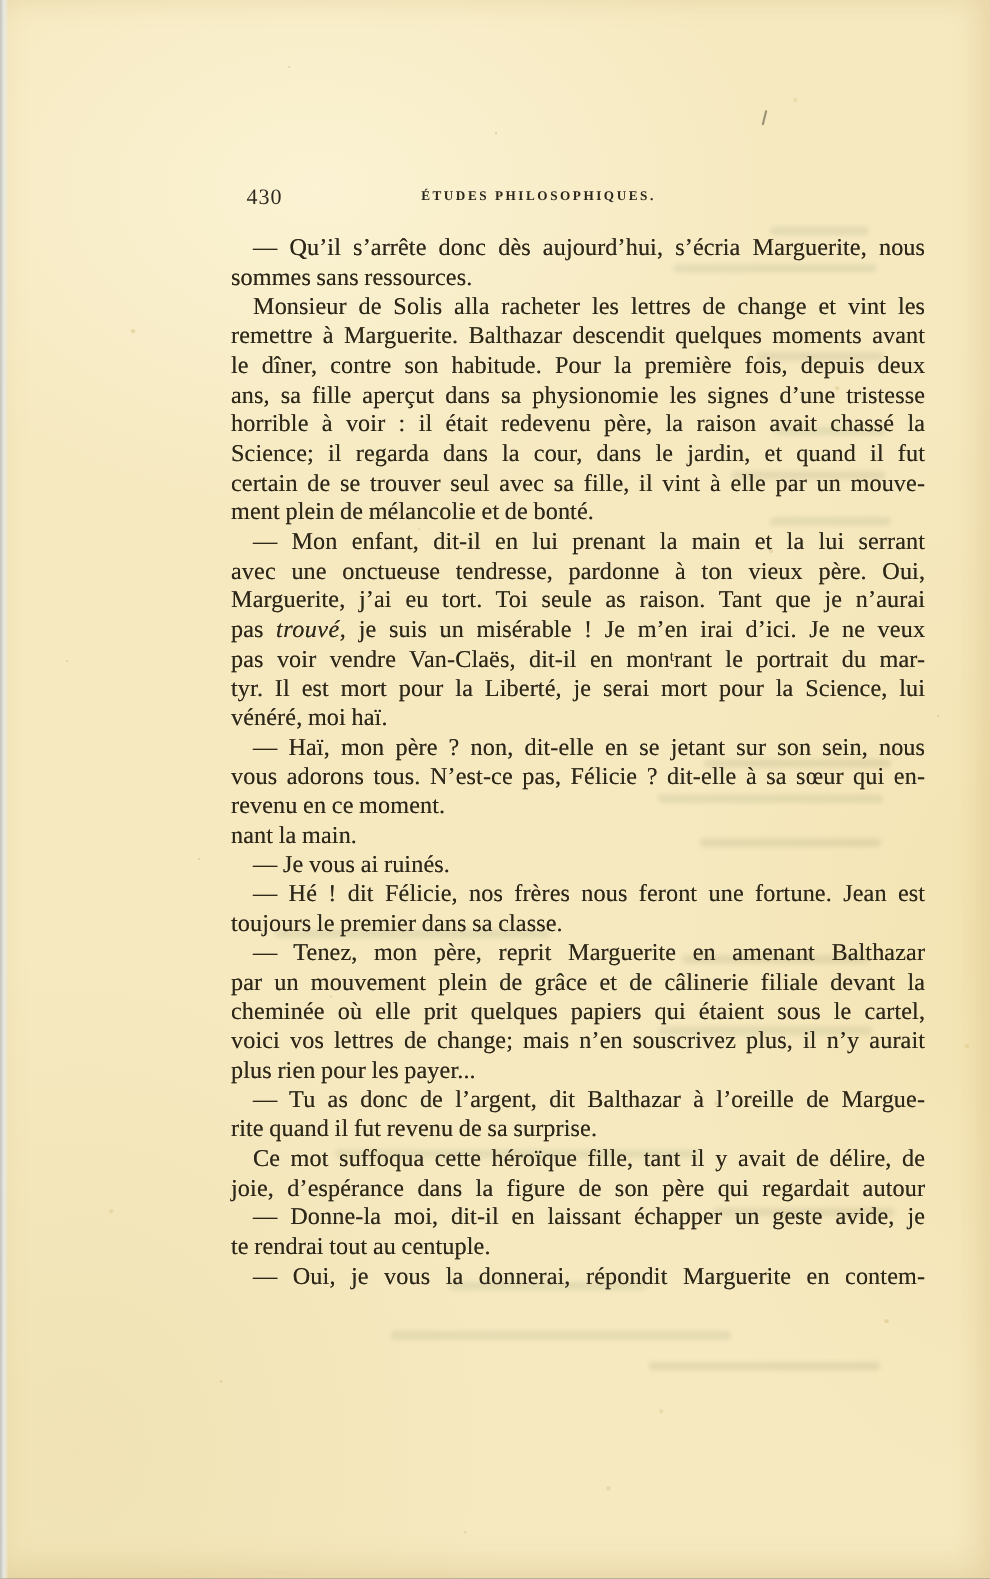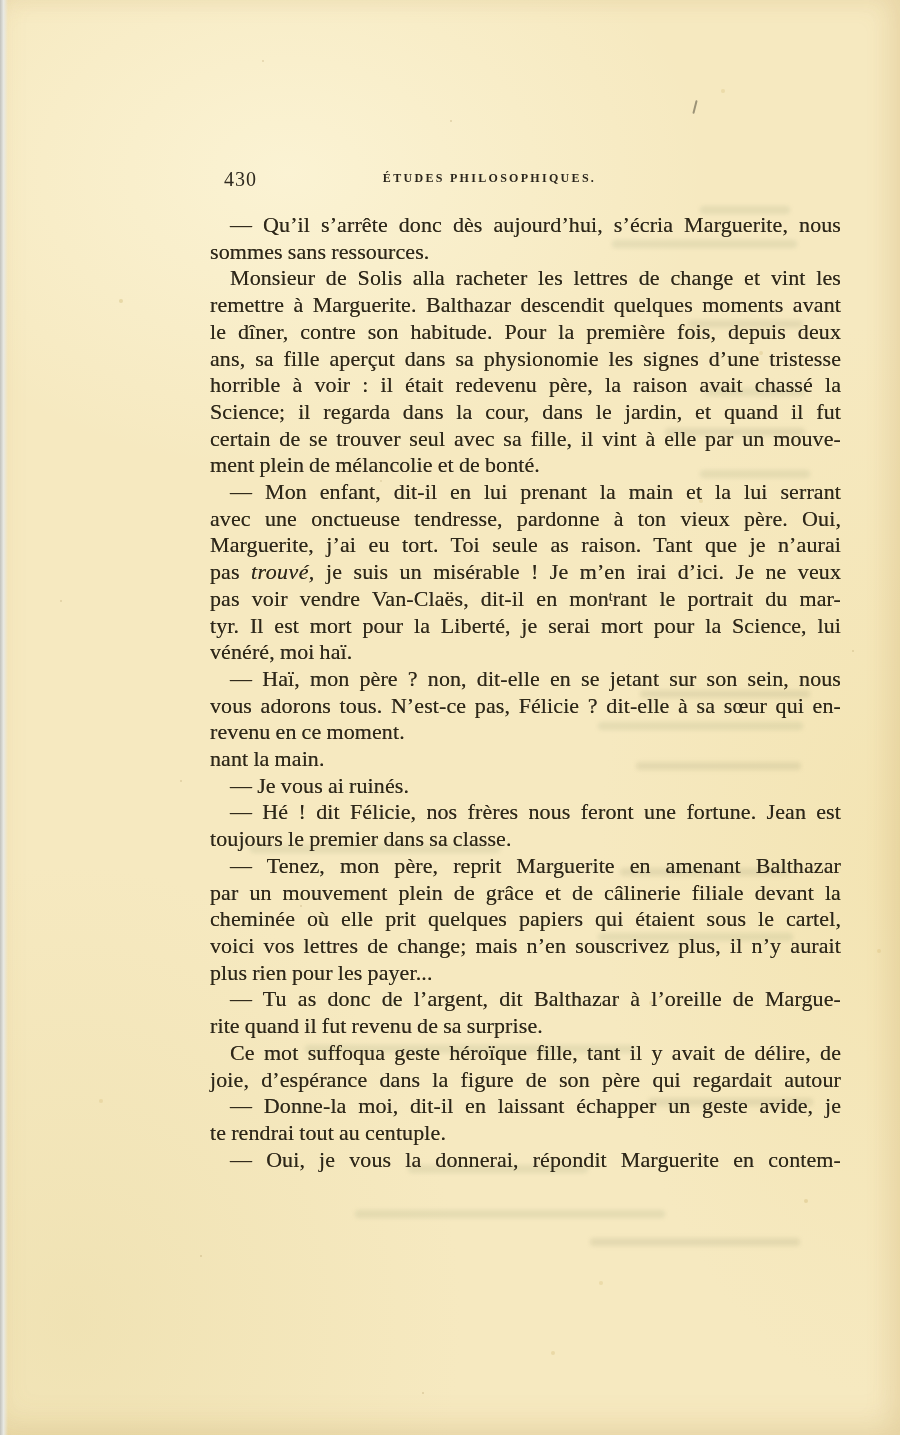--- a/index.html
+++ b/index.html
@@ -124,19 +124,19 @@
       <div class="line first last">— Je vous ai ruinés.</div>
       <div class="line first">— Hé ! dit Félicie, nos frères nous feront une fortune. Jean est</div>
       <div class="line last">toujours le premier dans sa classe.</div>
       <div class="line first">— Tenez, mon père, reprit Marguerite en amenant Balthazar</div>
       <div class="line">par un mouvement plein de grâce et de câlinerie filiale devant la</div>
       <div class="line">cheminée où elle prit quelques papiers qui étaient sous le cartel,</div>
       <div class="line">voici vos lettres de change; mais n’en souscrivez plus, il n’y aurait</div>
       <div class="line last">plus rien pour les payer...</div>
       <div class="line first">— Tu as donc de l’argent, dit Balthazar à l’oreille de Margue-</div>
       <div class="line last">rite quand il fut revenu de sa surprise.</div>
-      <div class="line first">Ce mot suffoqua geste héroïque fille, tant il y avait de délire, de</div>
+      <div class="line first">Ce mot suffoqua cette héroïque fille, tant il y avait de délire, de</div>
       <div class="line">joie, d’espérance dans la figure de son père qui regardait autour</div>
       <div class="line first">— Donne-la moi, dit-il en laissant échapper un geste avide, je</div>
       <div class="line last">te rendrai tout au centuple.</div>
       <div class="line first">— Oui, je vous la donnerai, répondit Marguerite en contem-</div>
     </div>
 </div>
 
 </body></html>

